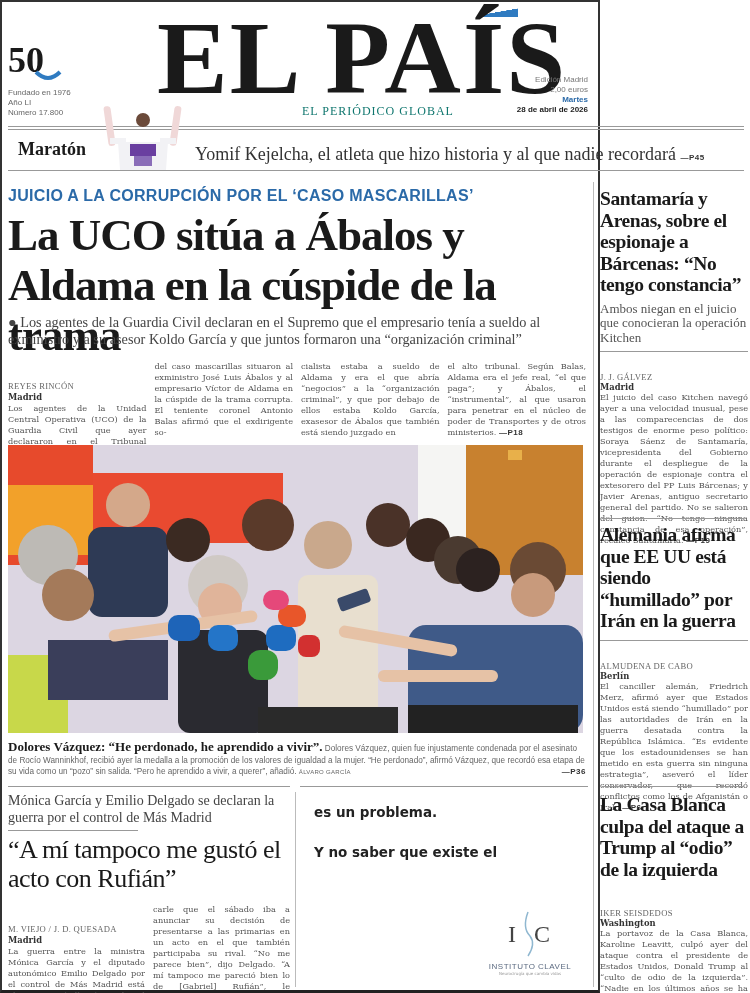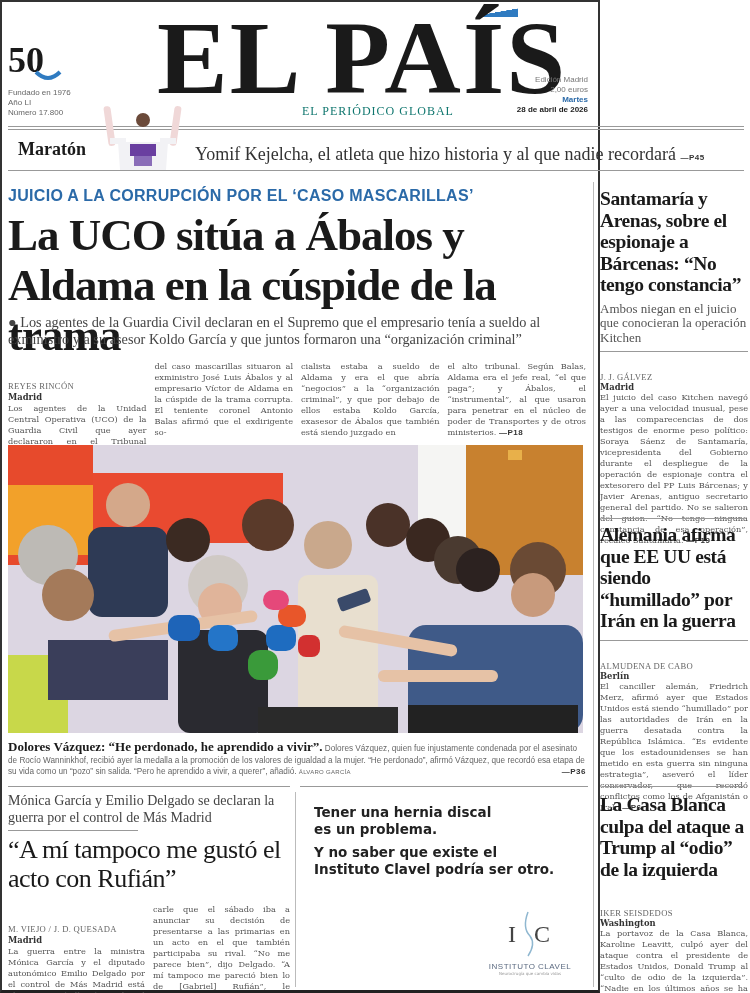--- a/index.html
+++ b/index.html
@@ -226,26 +226,24 @@
     </div>
     <div>
       <p><span>carle que el sábado iba a anunciar su decisión de presentarse a las primarias en un acto en el que también participaba su rival. “No me parece bien”, dijo Delgado. “A mí tampoco me pareció bien lo de [Gabriel] Rufián”, le respondió García.</span> </p>
     </div>
   </div>
 
   <div class="vline" style="left:293px; top:790px; height:195px;"></div>
 
   <div class="ad">
     <div class="l1">
-      <div>Tener una hernia discal</div>
         <div>es un problema.</div>
     </div>
     <div class="l2">
       <div>Y no saber que existe el</div>
-        <div>Instituto Clavel podría ser otro.</div>
     </div>
     <div class="brand">
       <svg width="60" height="50" viewBox="0 0 60 50">
         <text x="8" y="34" font-family="Liberation Serif, serif" font-size="24" fill="#444">I</text>
         <text x="34" y="34" font-family="Liberation Serif, serif" font-size="24" fill="#444">C</text>
         <path d="M28 4 Q22 20 30 28 Q36 36 28 48" stroke="#8fb7d0" stroke-width="1.5" fill="none"></path>
       </svg>
       <div class="name">INSTITUTO CLAVEL</div>
       <div class="tag">Neurocirugía que cambia vidas</div>
     </div>

